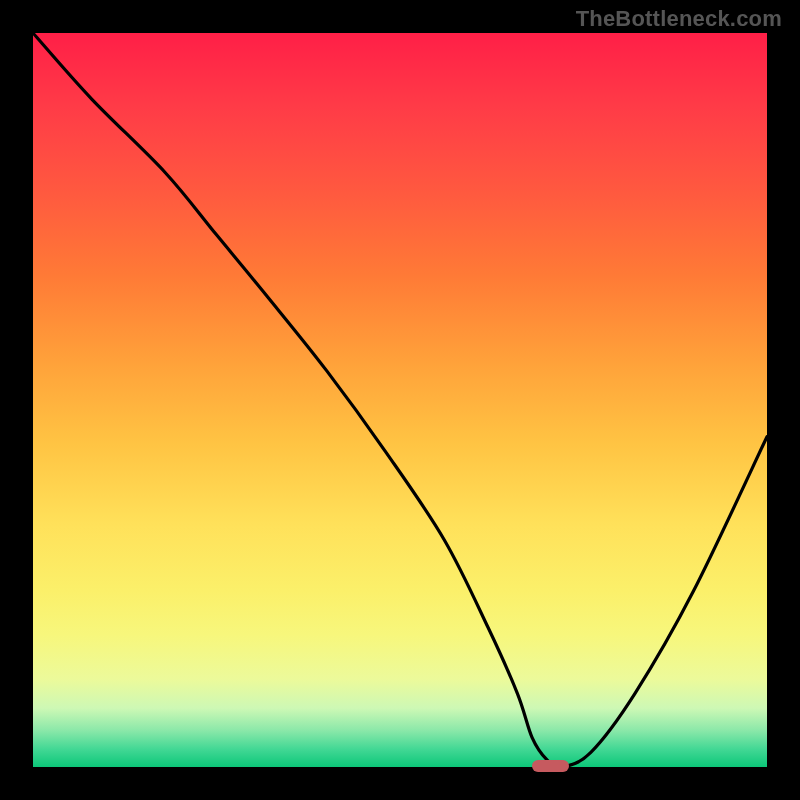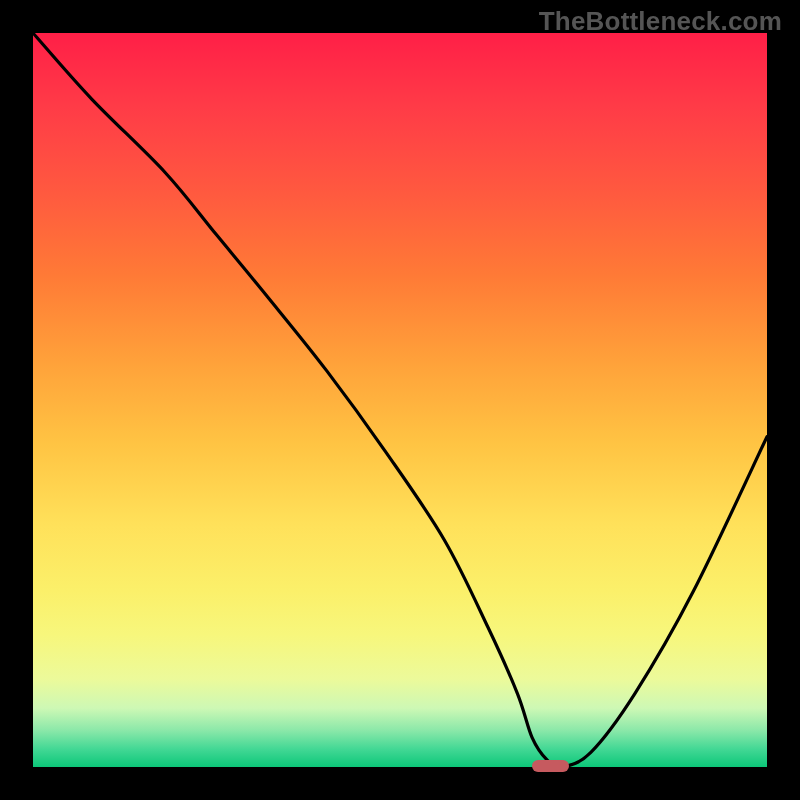--- a/index.html
+++ b/index.html
@@ -15,21 +15,21 @@
     width: 800px;
     height: 800px;
     background: #000;
   }
   .watermark {
     position: absolute;
     top: 6px;
     right: 18px;
     color: #555;
     font-family: Arial, Helvetica, sans-serif;
-    font-size: 26px;
+    font-size: 22px;
     font-weight: 600;
     letter-spacing: 0.2px;
   }
   .plot {
     position: absolute;
     left: 33px;
     top: 33px;
     width: 734px;
     height: 734px;
     background: linear-gradient(

